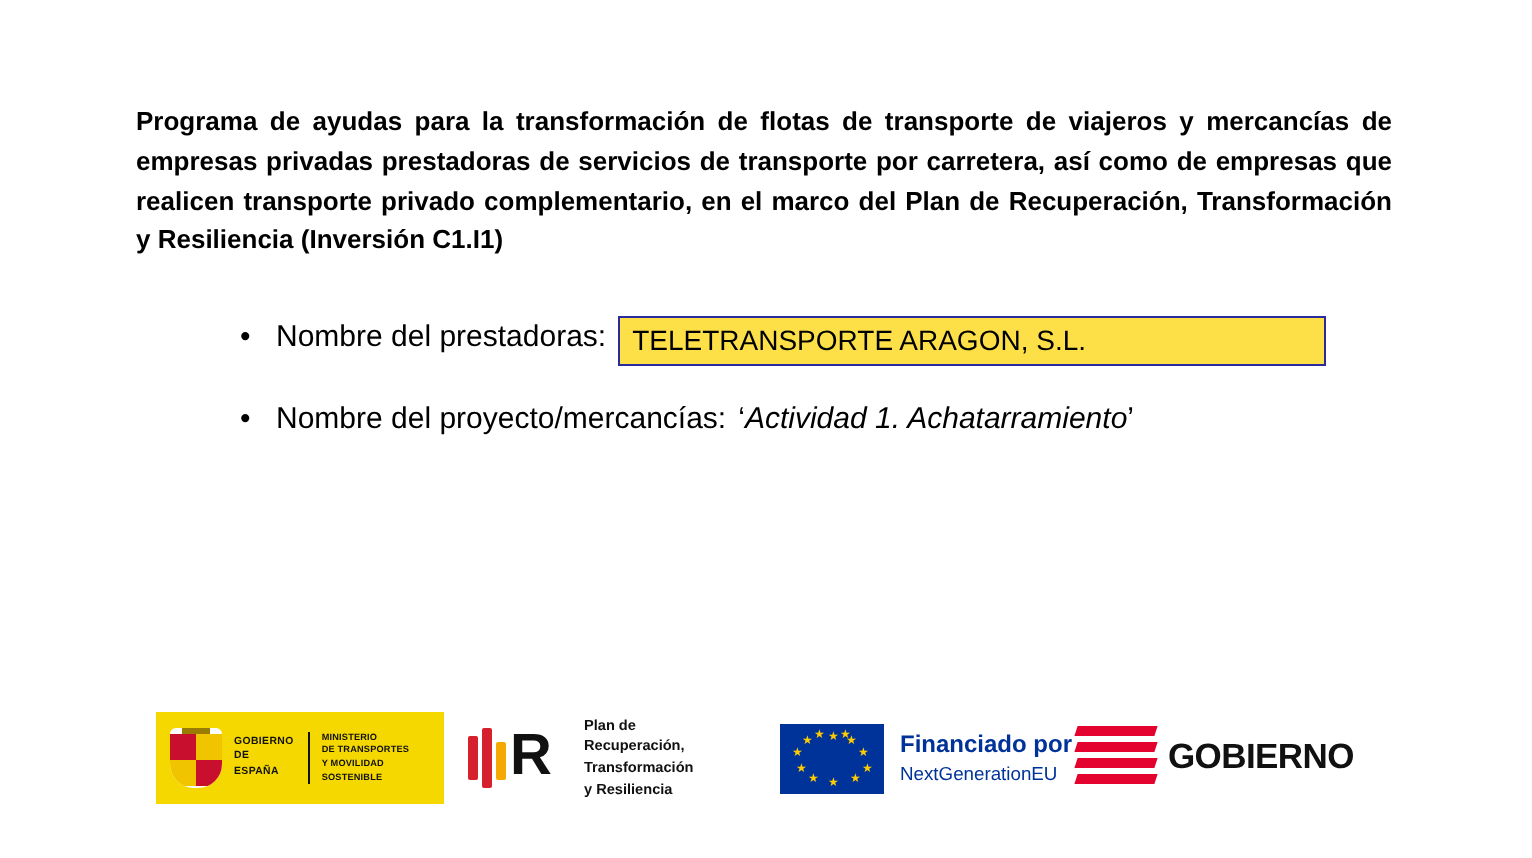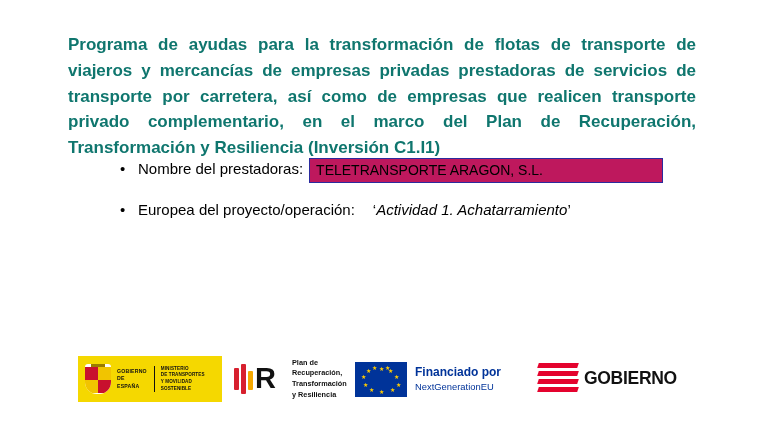--- a/index.html
+++ b/index.html
@@ -18,27 +18,27 @@
 
   .page {
     position: relative;
     width: 766px;
     height: 429px;
   }
 
   .title {
     position: absolute;
     left: 68px;
-    top: 32px;
+    top: 51px;
     width: 628px;
-    font-size: 17px;
+    font-size: 13px;
     font-weight: bold;
     line-height: 1.52;
     text-align: justify;
-    color: #0f766e;
+    color: #000000;
   }
 
   .bullets {
     position: absolute;
     left: 120px;
     top: 158px;
     width: 600px;
   }
 
   .bullet-row {
@@ -62,25 +62,25 @@
   }
 
   .value-box {
     display: inline-block;
     border: 1px solid #2b2b9e;
     padding: 3px 6px 4px 6px;
     margin-left: 6px;
     min-width: 340px;
     font-size: 14px;
     line-height: 16px;
-    background: #be185d;
+    background: #fde047;
   }
 
   .project-value {
-    margin-left: 18px;
+    margin-left: 6px;
     line-height: 22px;
     white-space: nowrap;
   }
   .project-value .quote { font-style: normal; }
   .project-value .ital { font-style: italic; }
 
   
   .logos {
     position: absolute;
     left: 0;
@@ -185,21 +185,21 @@
     margin-left: 16px;
     font-size: 7.3px;
     font-weight: bold;
     line-height: 1.45;
     color: #111;
   }
 
   
   .logo-ue {
     position: absolute;
-    left: 355px;
+    left: 390px;
     top: 3px;
     width: 160px;
     height: 48px;
     display: flex;
     align-items: center;
   }
   .ue-flag {
     width: 52px;
     height: 35px;
     background: #003399;
@@ -270,21 +270,21 @@
   <div class="bullets">
 
     <div class="bullet-row">
       <span class="bullet-dot">•</span>
       <span class="bullet-label">Nombre del prestadoras:</span>
       <span class="value-box">TELETRANSPORTE ARAGON, S.L.</span>
     </div>
 
     <div class="bullet-row">
       <span class="bullet-dot">•</span>
-      <span class="bullet-label">Europea del proyecto/operación:</span>
+      <span class="bullet-label">Nombre del proyecto/mercancías:</span>
       <span class="project-value"><span class="quote">‘</span><span class="ital">Actividad 1. Achatarramiento</span><span class="quote">’</span></span>
     </div>
 
   </div>
 
   <div class="logos">
 
     <div class="logo-gob">
       <div class="gob-shield">
         <div class="crown"></div>

